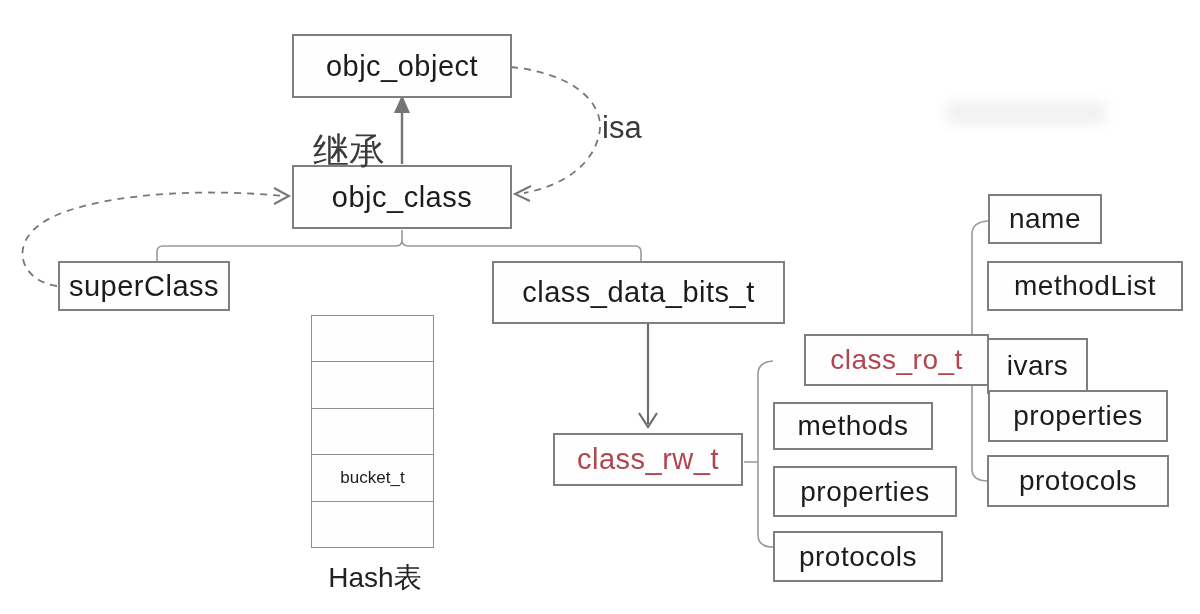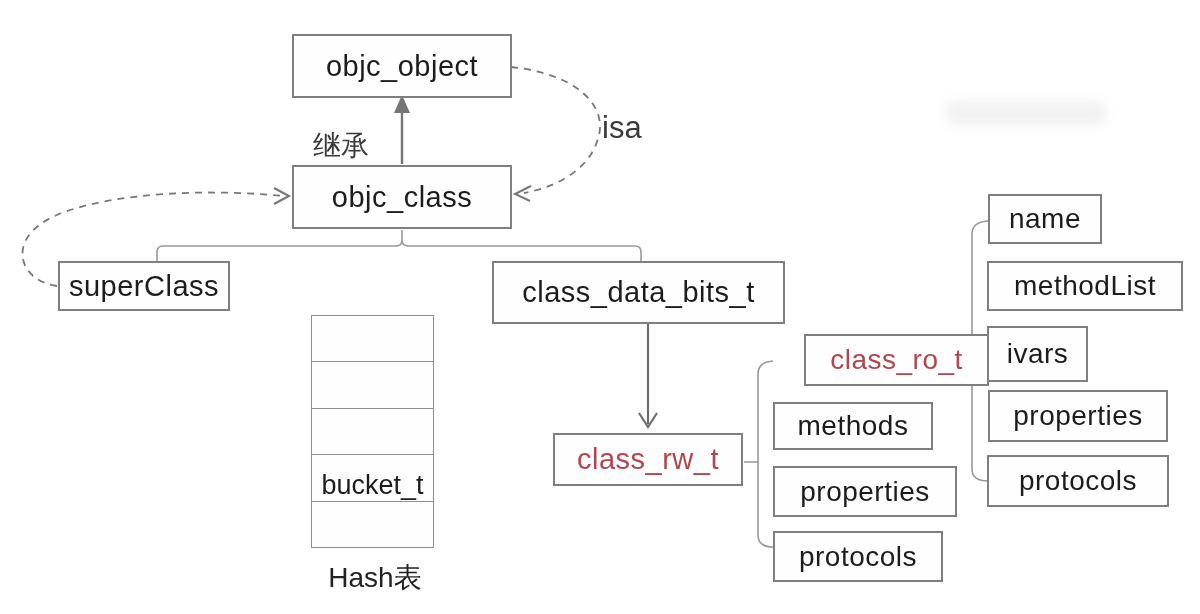--- a/index.html
+++ b/index.html
@@ -39,23 +39,23 @@
     border: 1.5px solid #8f8f8f;
     box-sizing: border-box;
     display: flex;
     flex-direction: column;
     background: #fffefe;
   }
   .cache-row {
     flex: 1 1 0;
     border-bottom: 1.5px solid #8f8f8f;
     display: flex;
-    align-items: flex-end;
+    align-items: center;
     justify-content: center;
-    font-size: 27px;
+    font-size: 17px;
     color: #1c1c1c;
   }
   .cache-row:last-child { border-bottom: none; }
   .watermark {
     position: absolute;
     left: 946px; top: 101px;
     width: 160px; height: 24px;
     background: #ececec;
     filter: blur(6px);
     opacity: 0.7;
@@ -114,35 +114,35 @@
   <div class="node small" style="left:773px; top:402px; width:160px; height:48px;">methods</div>
 
   <div class="node small" style="left:773px; top:466px; width:184px; height:51px;">properties</div>
 
   <div class="node small" style="left:773px; top:531px; width:170px; height:51px;">protocols</div>
 
   <div class="node small" style="left:988px; top:194px; width:114px; height:50px;">name</div>
 
   <div class="node small" style="left:987px; top:261px; width:196px; height:50px;">methodList</div>
 
-  <div class="node small" style="left:987px; top:326px; width:101px; height:56px;">ivars</div>
+  <div class="node small" style="left:987px; top:338px; width:101px; height:56px;">ivars</div>
 
   <div class="node small" style="left:988px; top:390px; width:180px; height:52px;">properties</div>
 
   <div class="node small" style="left:987px; top:455px; width:182px; height:52px;">protocols</div>
 
   <div class="cache-table">
     <div class="cache-row"></div>
     <div class="cache-row"></div>
     <div class="cache-row"></div>
     <div class="cache-row">
       <span>bucket_t</span>
     </div>
     <div class="cache-row"></div>
   </div>
 
-  <div class="label" style="left:313px; top:127px; font-size:28px; color:#3a3a3a;">继承</div>
+  <div class="label" style="left:313px; top:127px; font-size:36px; color:#3a3a3a;">继承</div>
 
   <div class="label" style="left:602px; top:110px; font-size:31px; color:#3a3a3a;">isa</div>
 
   <div class="label" style="left:305px; top:559px; width:140px; text-align:center; font-size:28px; color:#222222;">Hash表</div>
 
 </div>
 
 </body></html>

